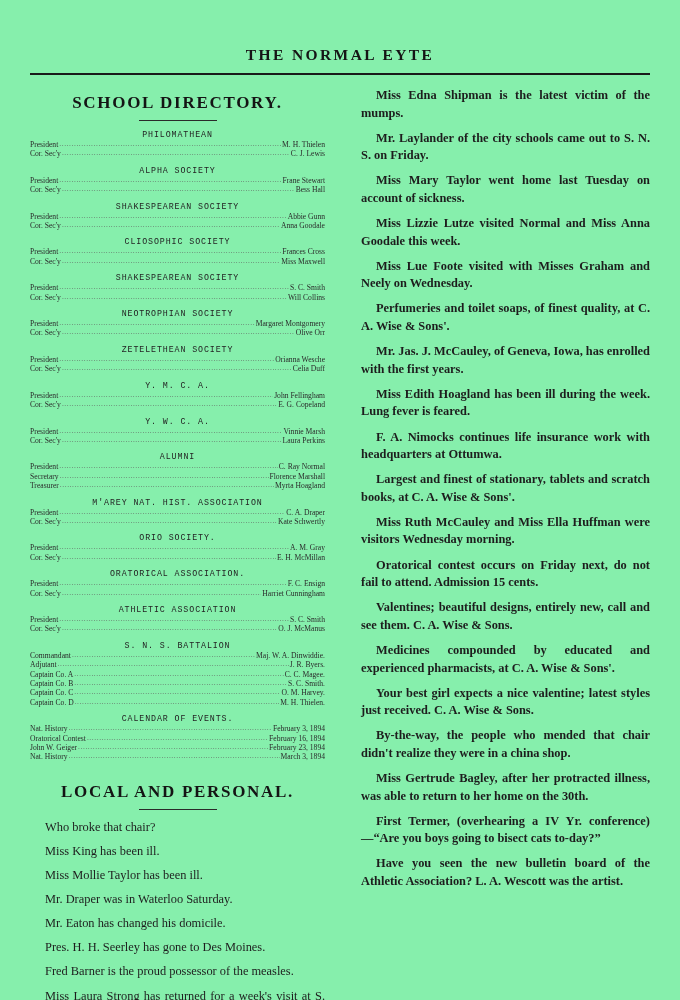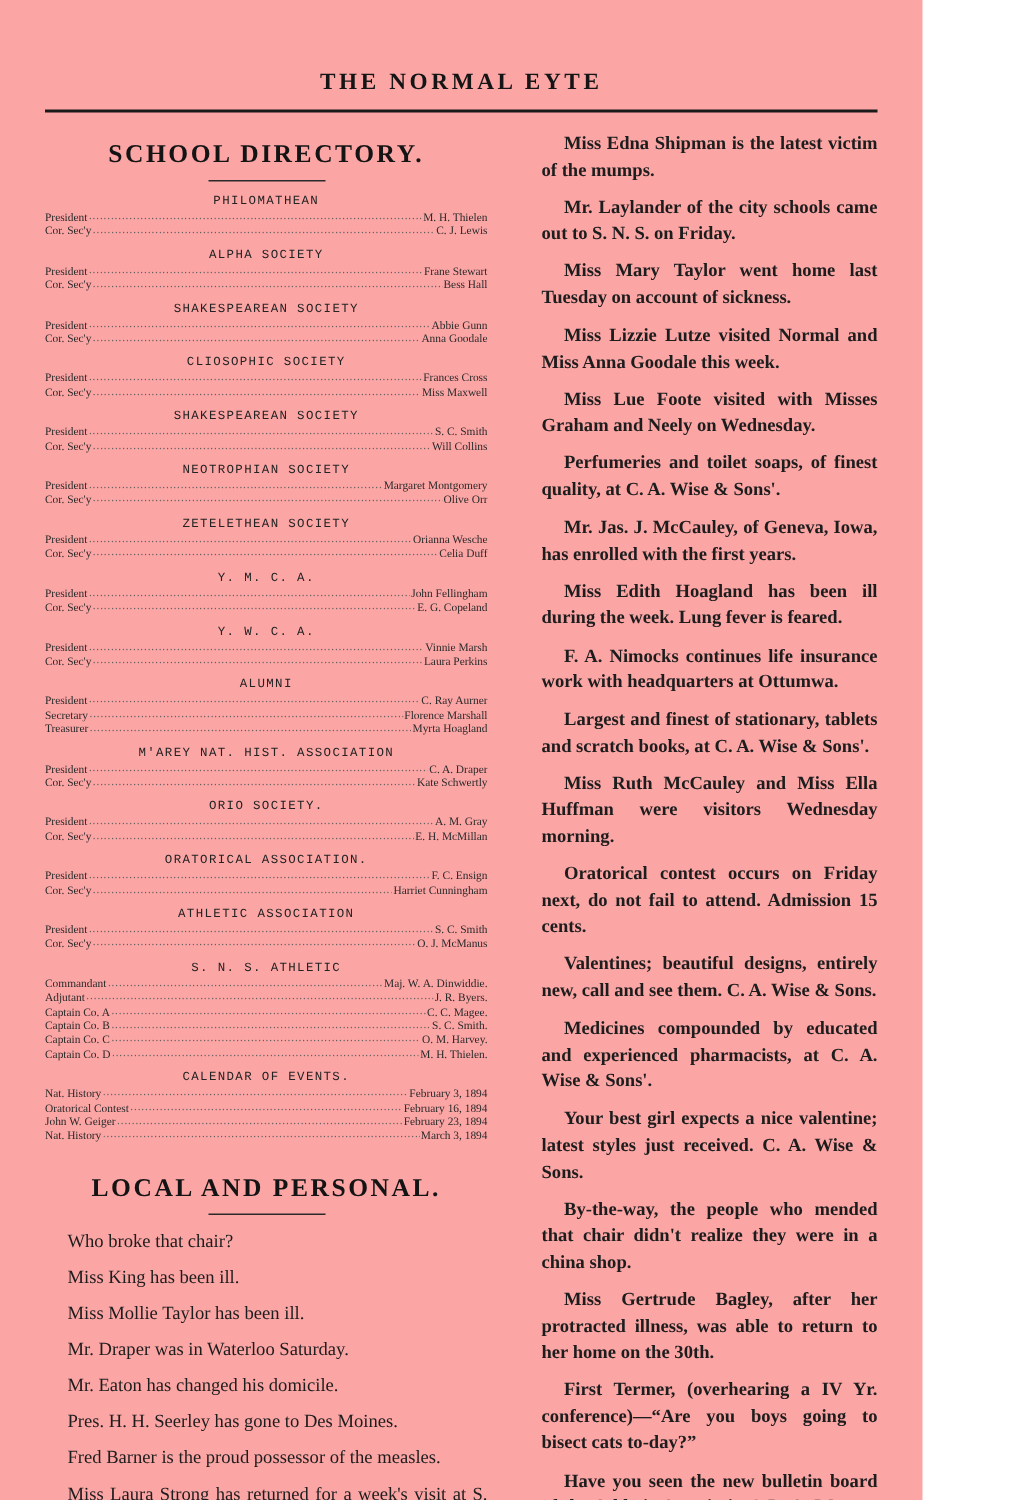--- a/index.html
+++ b/index.html
@@ -9,24 +9,24 @@
   }
   body {
     width: 680px;
     height: 1000px;
     font-family: "Liberation Serif", "DejaVu Serif", serif;
     color: #1b1b1b;
     position: relative;
     overflow: hidden;
   }
   .page {
-    width: 615px;
+    width: 680px;
     height: 1000px;
     position: relative;
-    background: #fca5a5;
+    background: #86efac;
     box-sizing: border-box;
   }
 
   
   .masthead {
     text-align: center;
     padding-top: 46px;
   }
   .masthead-title {
     font-family: "Liberation Serif", "DejaVu Serif", serif;
@@ -256,21 +256,21 @@
               <span class="entry-role">Cor. Sec'y</span>
               <span class="entry-dots">.......................................................................................................................</span>
               <span class="entry-value">Laura Perkins</span>
             </div>
           </div>
           <div class="org">
             <div class="org-name">ALUMNI</div>
             <div class="entry">
               <span class="entry-role">President</span>
               <span class="entry-dots">.......................................................................................................................</span>
-              <span class="entry-value">C. Ray Aurner</span>
+              <span class="entry-value">C. Ray Normal</span>
             </div>
             <div class="entry">
               <span class="entry-role">Secretary</span>
               <span class="entry-dots">.......................................................................................................................</span>
               <span class="entry-value">Florence Marshall</span>
             </div>
             <div class="entry">
               <span class="entry-role">Treasurer</span>
               <span class="entry-dots">.......................................................................................................................</span>
               <span class="entry-value">Myrta Hoagland</span>
@@ -322,21 +322,21 @@
               <span class="entry-dots">.......................................................................................................................</span>
               <span class="entry-value">S. C. Smith</span>
             </div>
             <div class="entry">
               <span class="entry-role">Cor. Sec'y</span>
               <span class="entry-dots">.......................................................................................................................</span>
               <span class="entry-value">O. J. McManus</span>
             </div>
           </div>
           <div class="org">
-            <div class="org-name">S. N. S. ATHLETIC</div>
+            <div class="org-name">S. N. S. BATTALION</div>
             <div class="entry">
               <span class="entry-role">Commandant</span>
               <span class="entry-dots">.......................................................................................................................</span>
               <span class="entry-value">Maj. W. A. Dinwiddie.</span>
             </div>
             <div class="entry">
               <span class="entry-role">Adjutant</span>
               <span class="entry-dots">.......................................................................................................................</span>
               <span class="entry-value">J. R. Byers.</span>
             </div>

